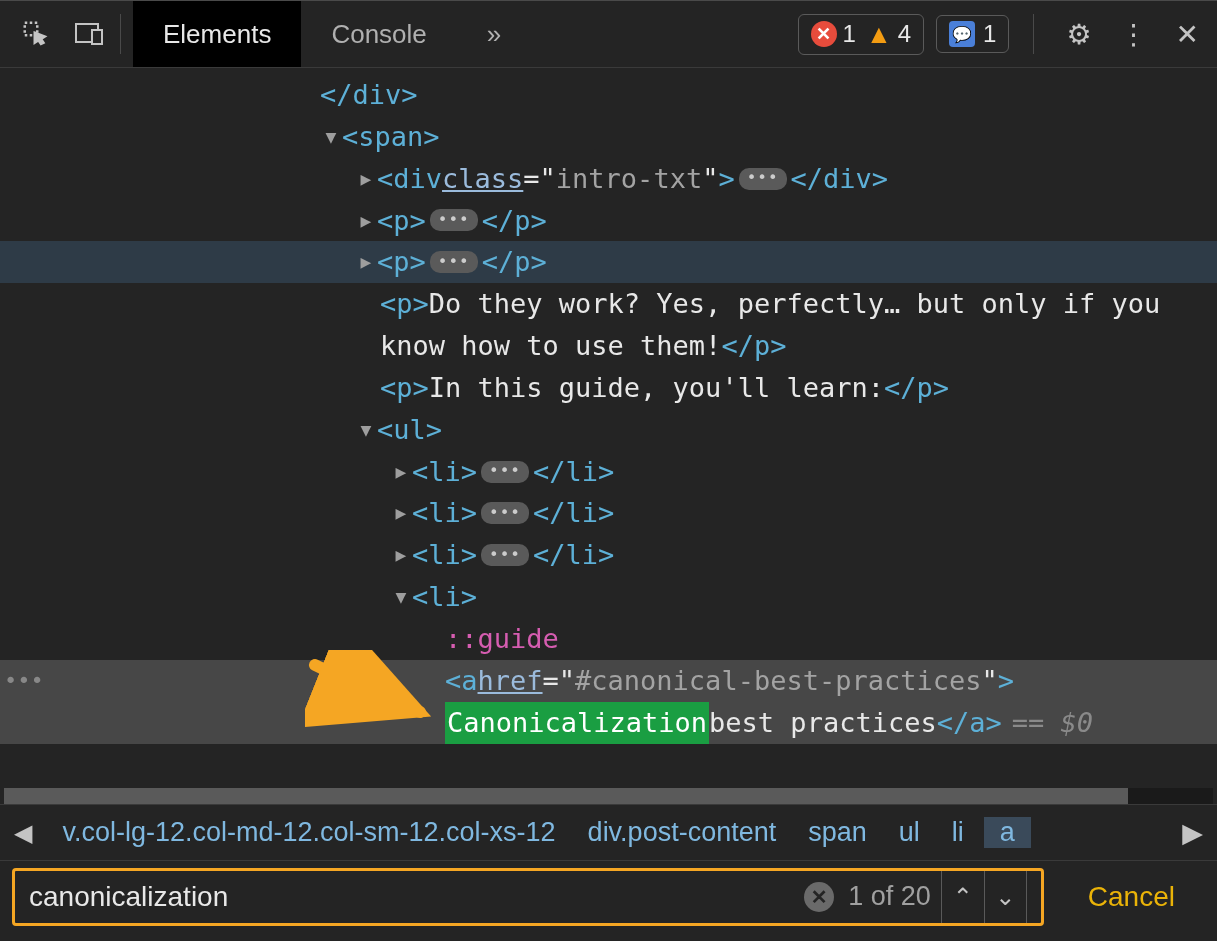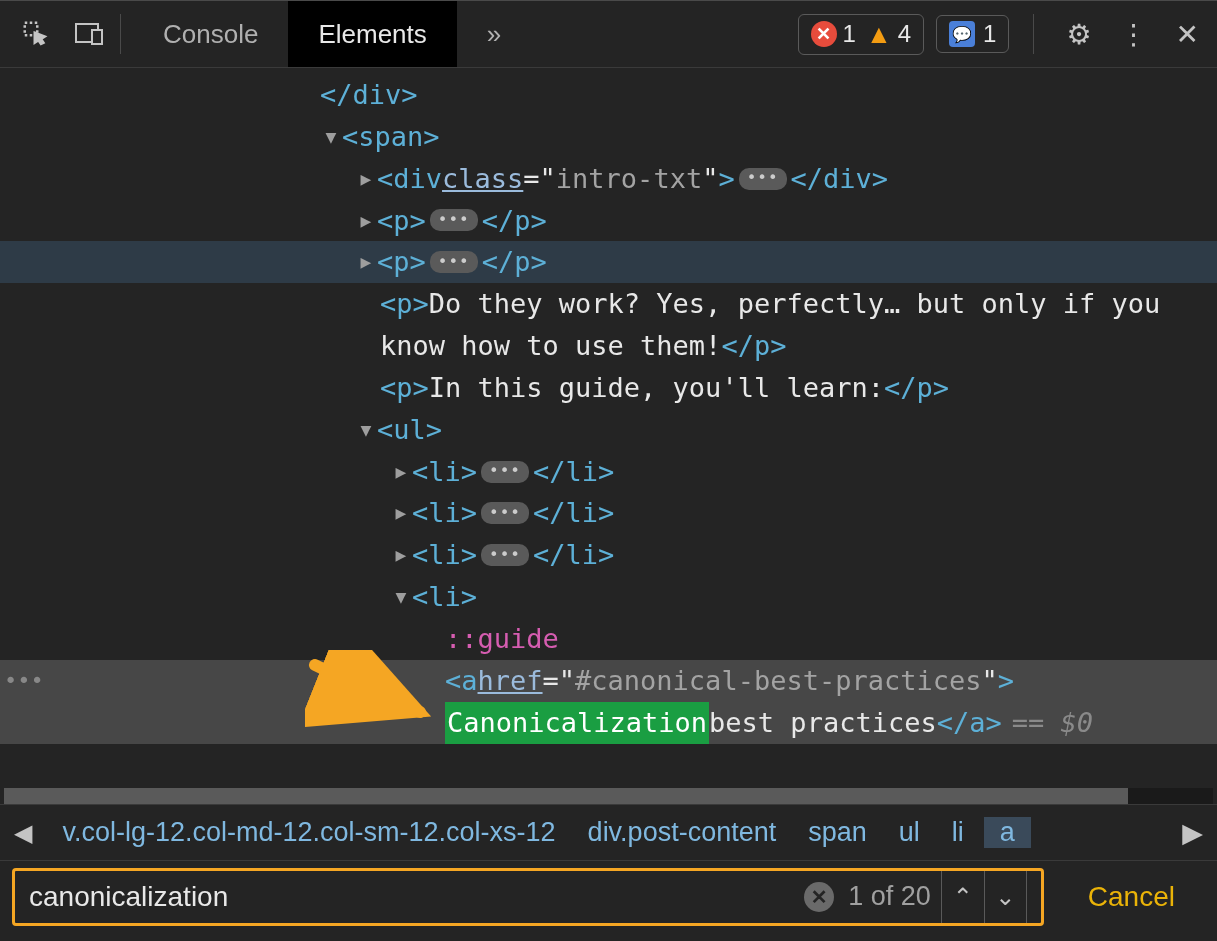--- a/index.html
+++ b/index.html
@@ -247,22 +247,22 @@
     </div>
     <div class="icon-btn">
       <svg width="32" height="28" viewBox="0 0 32 24" fill="none" stroke="currentColor" stroke-width="2">
         <rect x="2" y="2" width="22" height="18"></rect>
         <rect x="18" y="8" width="10" height="14" fill="#242424"></rect>
       </svg>
     </div>
   </div>
   <div class="divider"></div>
   <div class="tabs">
+    <div class="tab active">Elements</div>
     <div class="tab">Console</div>
-    <div class="tab active">Elements</div>
     <div class="tab">»</div>
   </div>
   <div class="toolbar-right">
     <div class="badge-group">
       <div class="badge-item">
         <span class="err-icon">✕</span>
         <span>1</span>
       </div>
       <div class="badge-item">
         <span class="warn-icon">▲</span>

